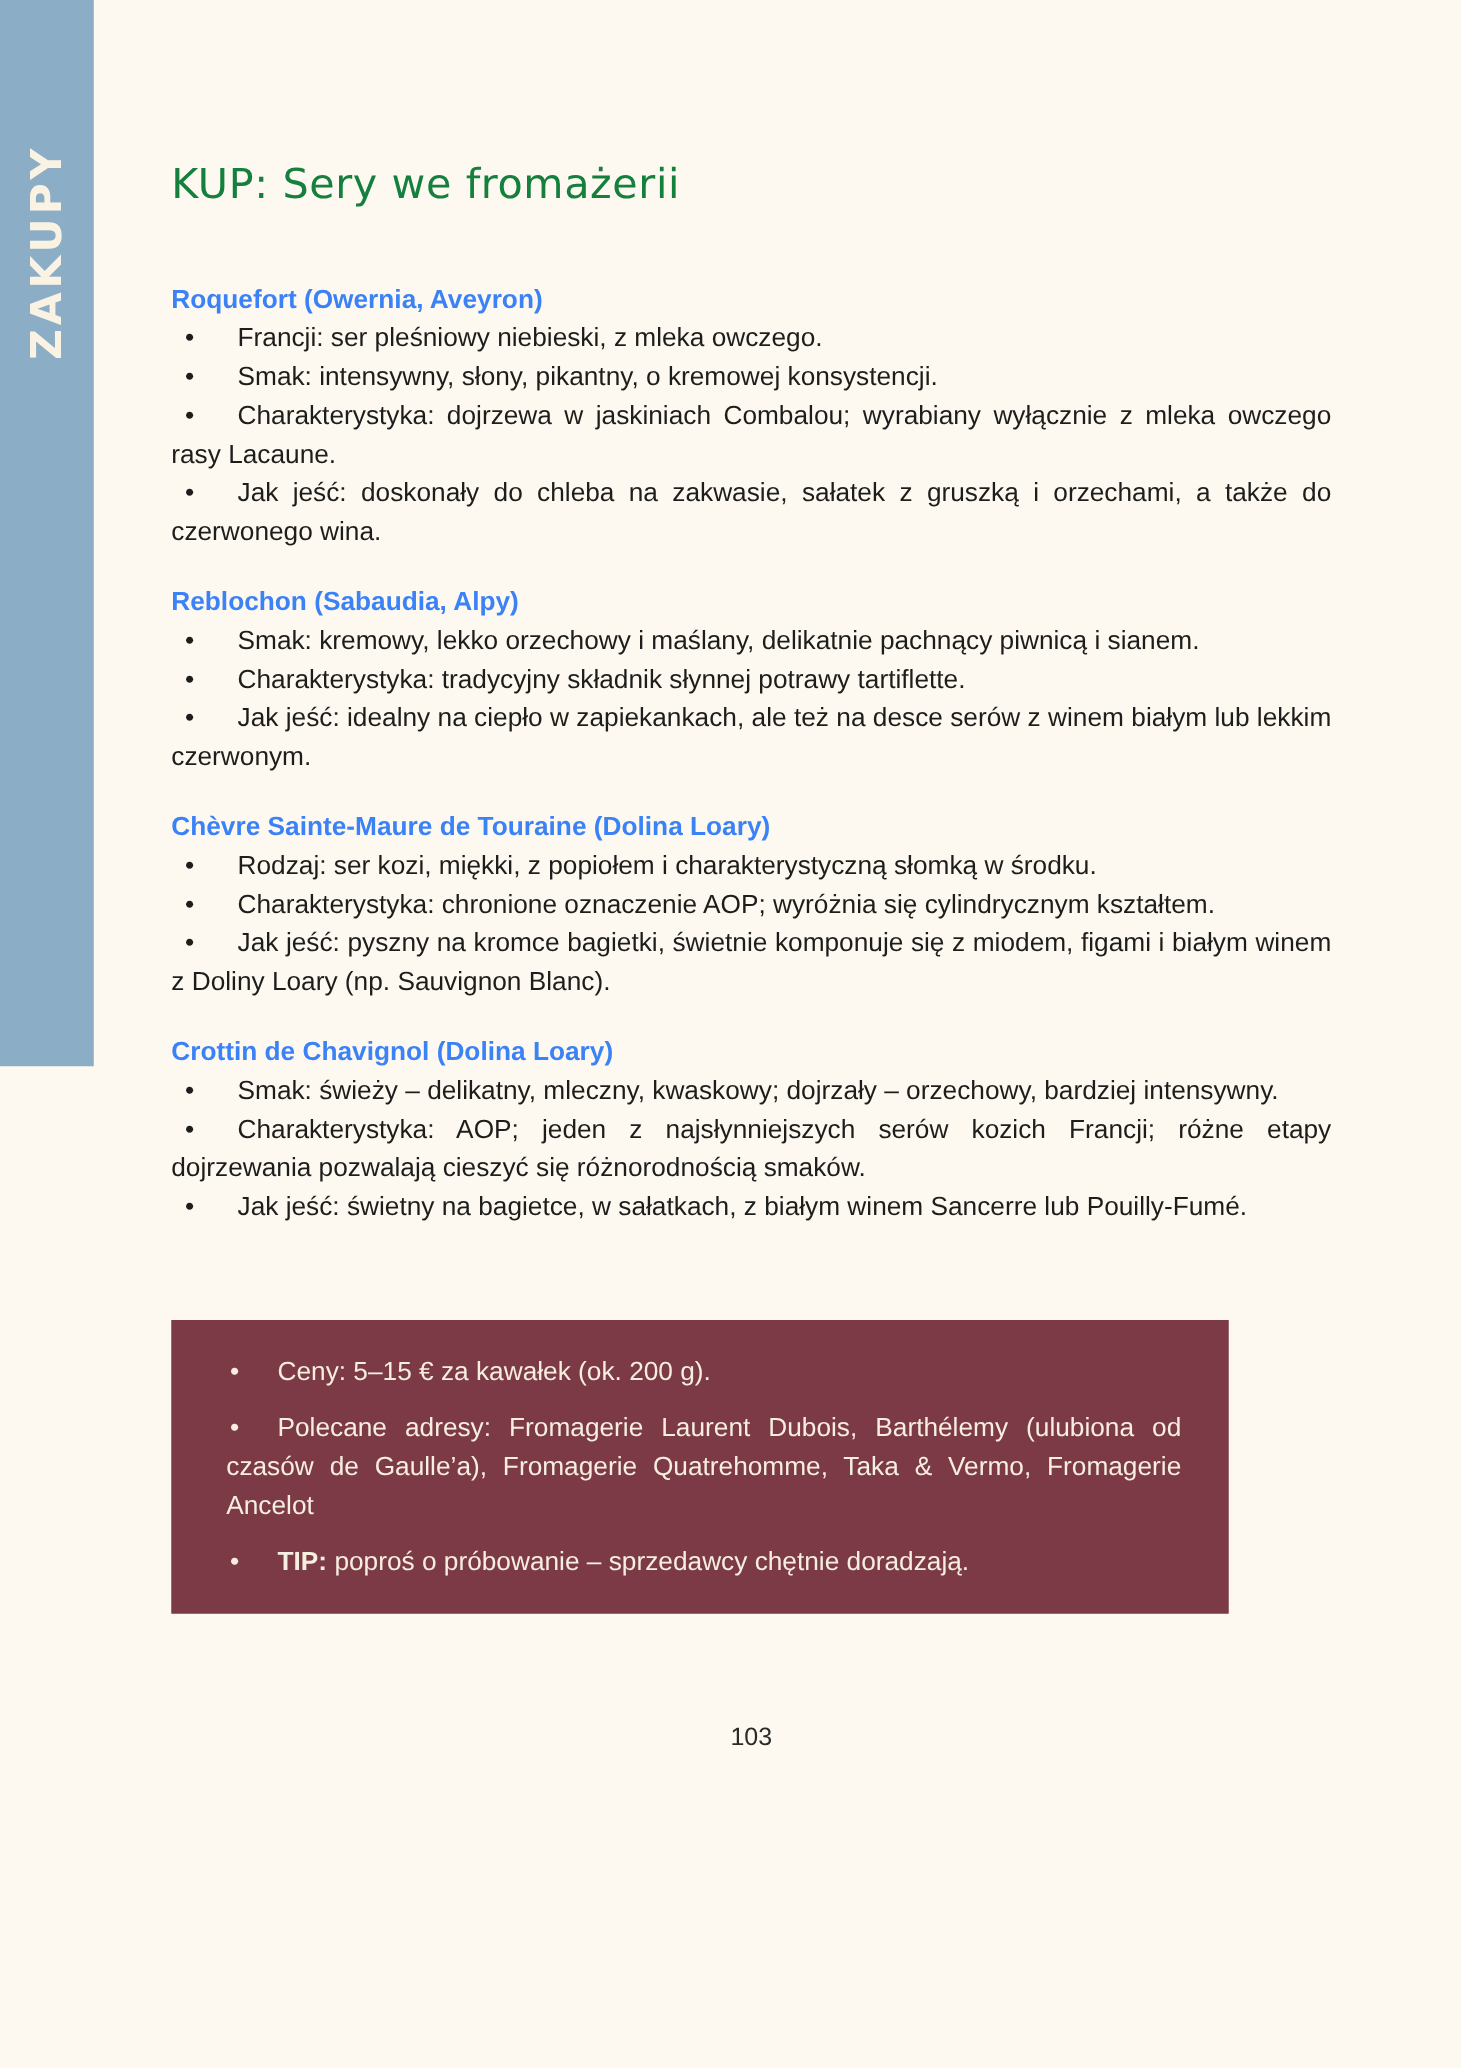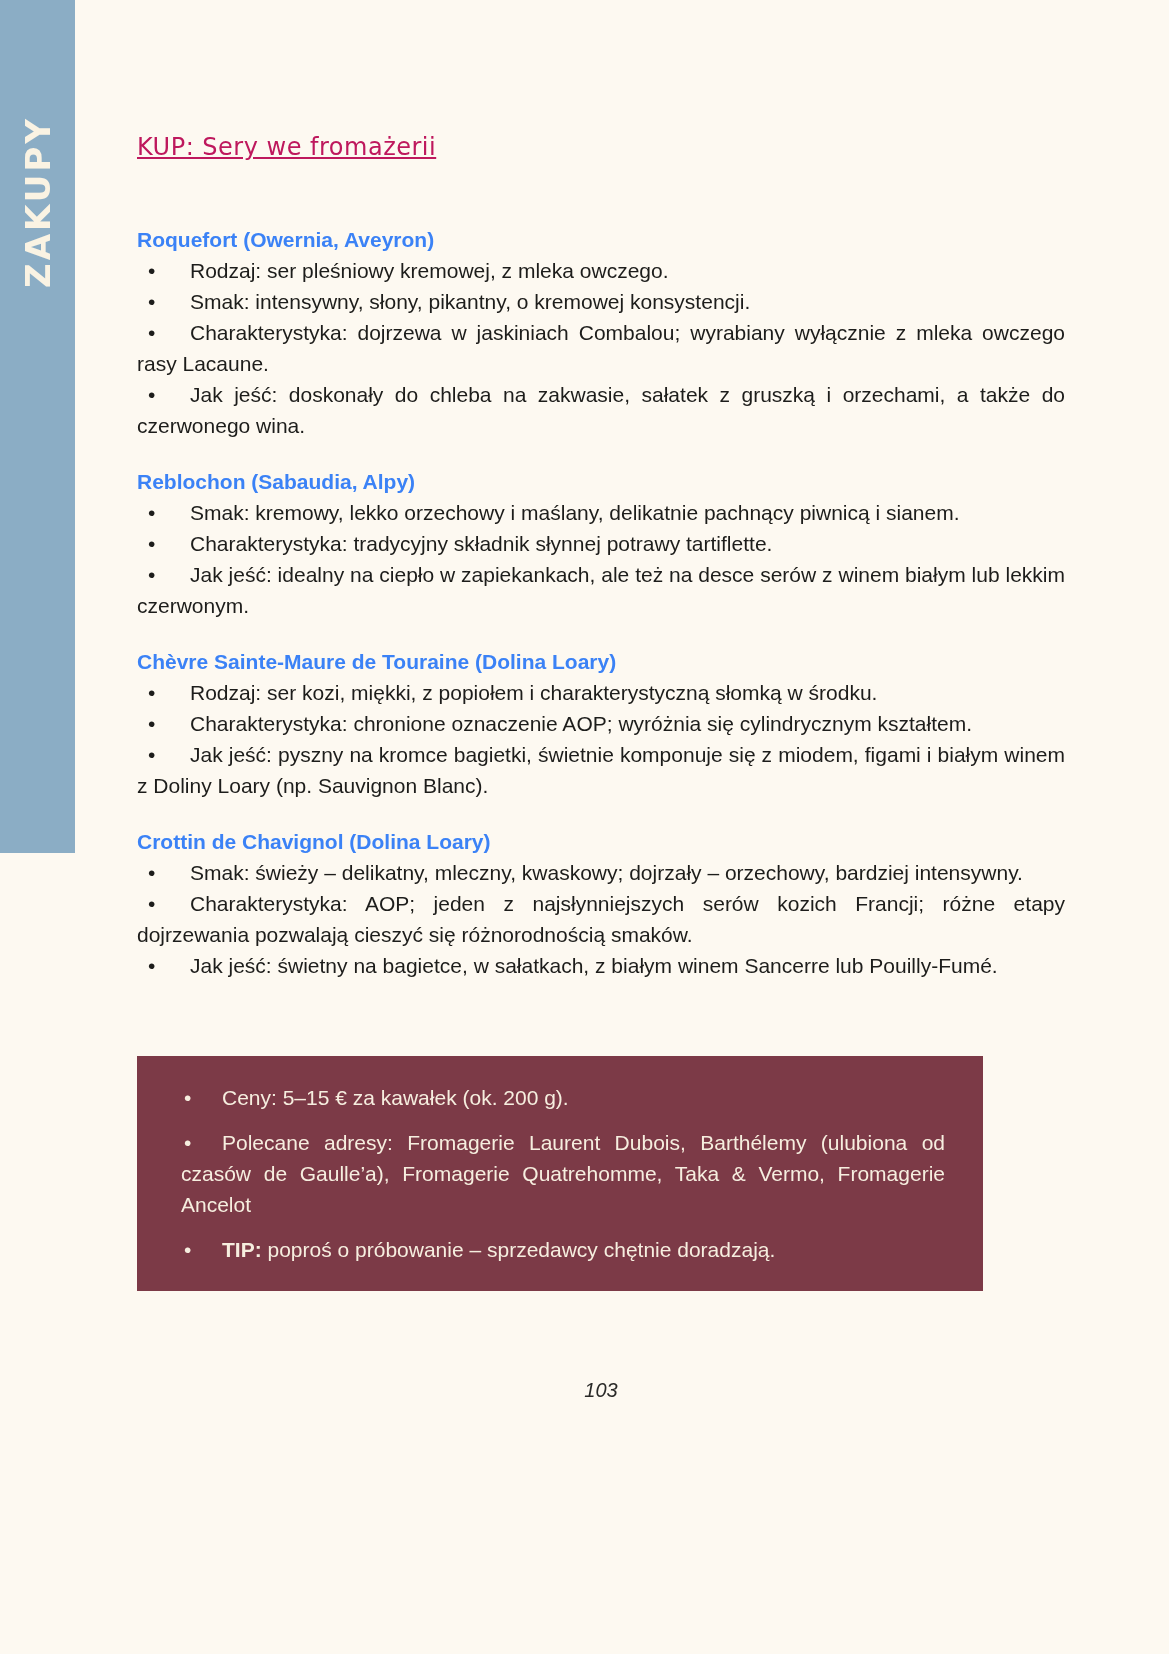--- a/index.html
+++ b/index.html
@@ -41,25 +41,24 @@
     left: 137px;
     top: 0;
     width: 928px;
     padding-top: 126px;
   }
 
   .title {
     margin: 0 0 56px 0;
     font-family: "DejaVu Sans", sans-serif;
     font-weight: normal;
-    font-size: 24px;
+    font-size: 33px;
     line-height: 42px;
-    color: #be185d;
+    color: #15803d;
     letter-spacing: 0.5px;
-    text-decoration: underline;
   }
 
   .cheese-section { margin: 0 0 25px 0; }
   .cheese-section h2 {
     margin: 0;
     font-size: 21px;
     line-height: 31px;
     font-weight: bold;
     color: #3b82f6;
   }
@@ -98,37 +97,36 @@
     padding-left: 3px;
     box-sizing: border-box;
   }
   .info-box b { font-weight: bold; }
 
   .page-number {
     margin-top: 88px;
     text-align: center;
     font-size: 20px;
     color: #2A2A28;
-    font-style: italic;
   }
 </style>
 </head>
 <body>
 
 <div class="sidebar">
   <span class="sidebar-label">ZAKUPY</span>
 </div>
 
 <main class="content">
 
   <h1 class="title">KUP: Sery we fromażerii</h1>
 
   <section class="cheese-section">
     <h2>Roquefort (Owernia, Aveyron)</h2>
-    <p class="bullet"><span class="dot">•</span><span>Rodzaj: ser pleśniowy kremowej, z mleka owczego.</span></p>
+    <p class="bullet"><span class="dot">•</span><span>Francji: ser pleśniowy niebieski, z mleka owczego.</span></p>
     <p class="bullet"><span class="dot">•</span><span>Smak: intensywny, słony, pikantny, o kremowej konsystencji.</span></p>
     <p class="bullet"><span class="dot">•</span><span>Charakterystyka: dojrzewa w jaskiniach Combalou; wyrabiany wyłącznie z mleka owczego rasy Lacaune.</span></p>
     <p class="bullet"><span class="dot">•</span><span>Jak jeść: doskonały do chleba na zakwasie, sałatek z gruszką i orzechami, a także do czerwonego wina.</span></p>
   </section>
 
   <section class="cheese-section">
     <h2>Reblochon (Sabaudia, Alpy)</h2>
     <p class="bullet"><span class="dot">•</span><span>Smak: kremowy, lekko orzechowy i maślany, delikatnie pachnący piwnicą i sianem.</span></p>
     <p class="bullet"><span class="dot">•</span><span>Charakterystyka: tradycyjny składnik słynnej potrawy tartiflette.</span></p>
     <p class="bullet"><span class="dot">•</span><span>Jak jeść: idealny na ciepło w zapiekankach, ale też na desce serów z winem białym lub lekkim czerwonym.</span></p>

